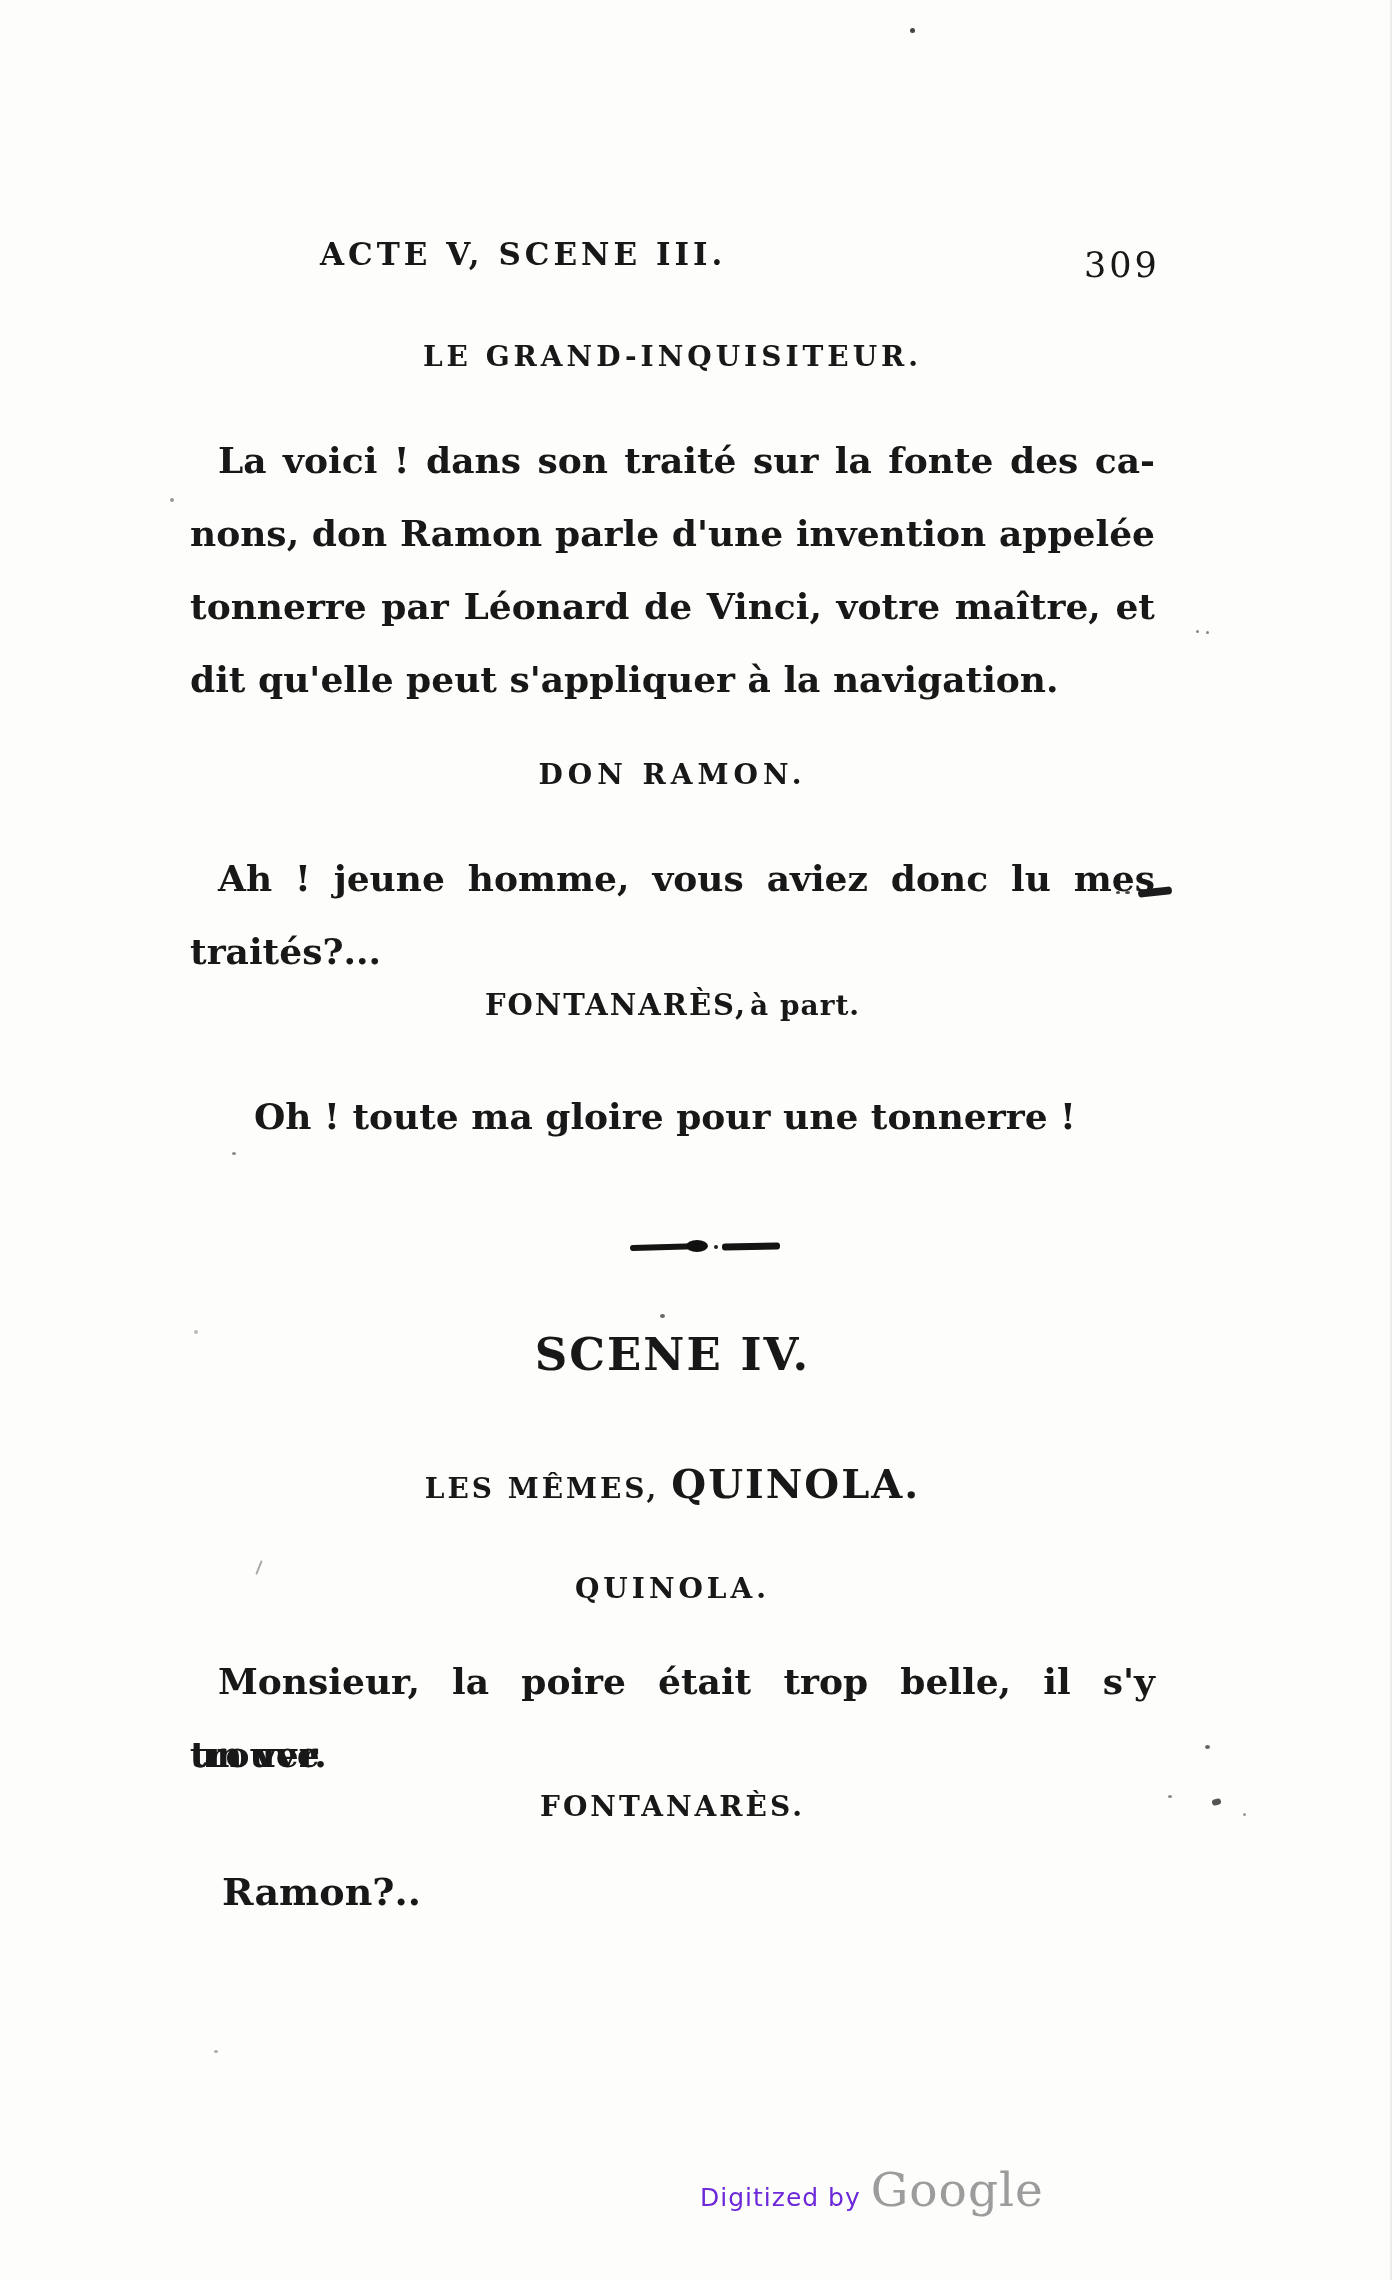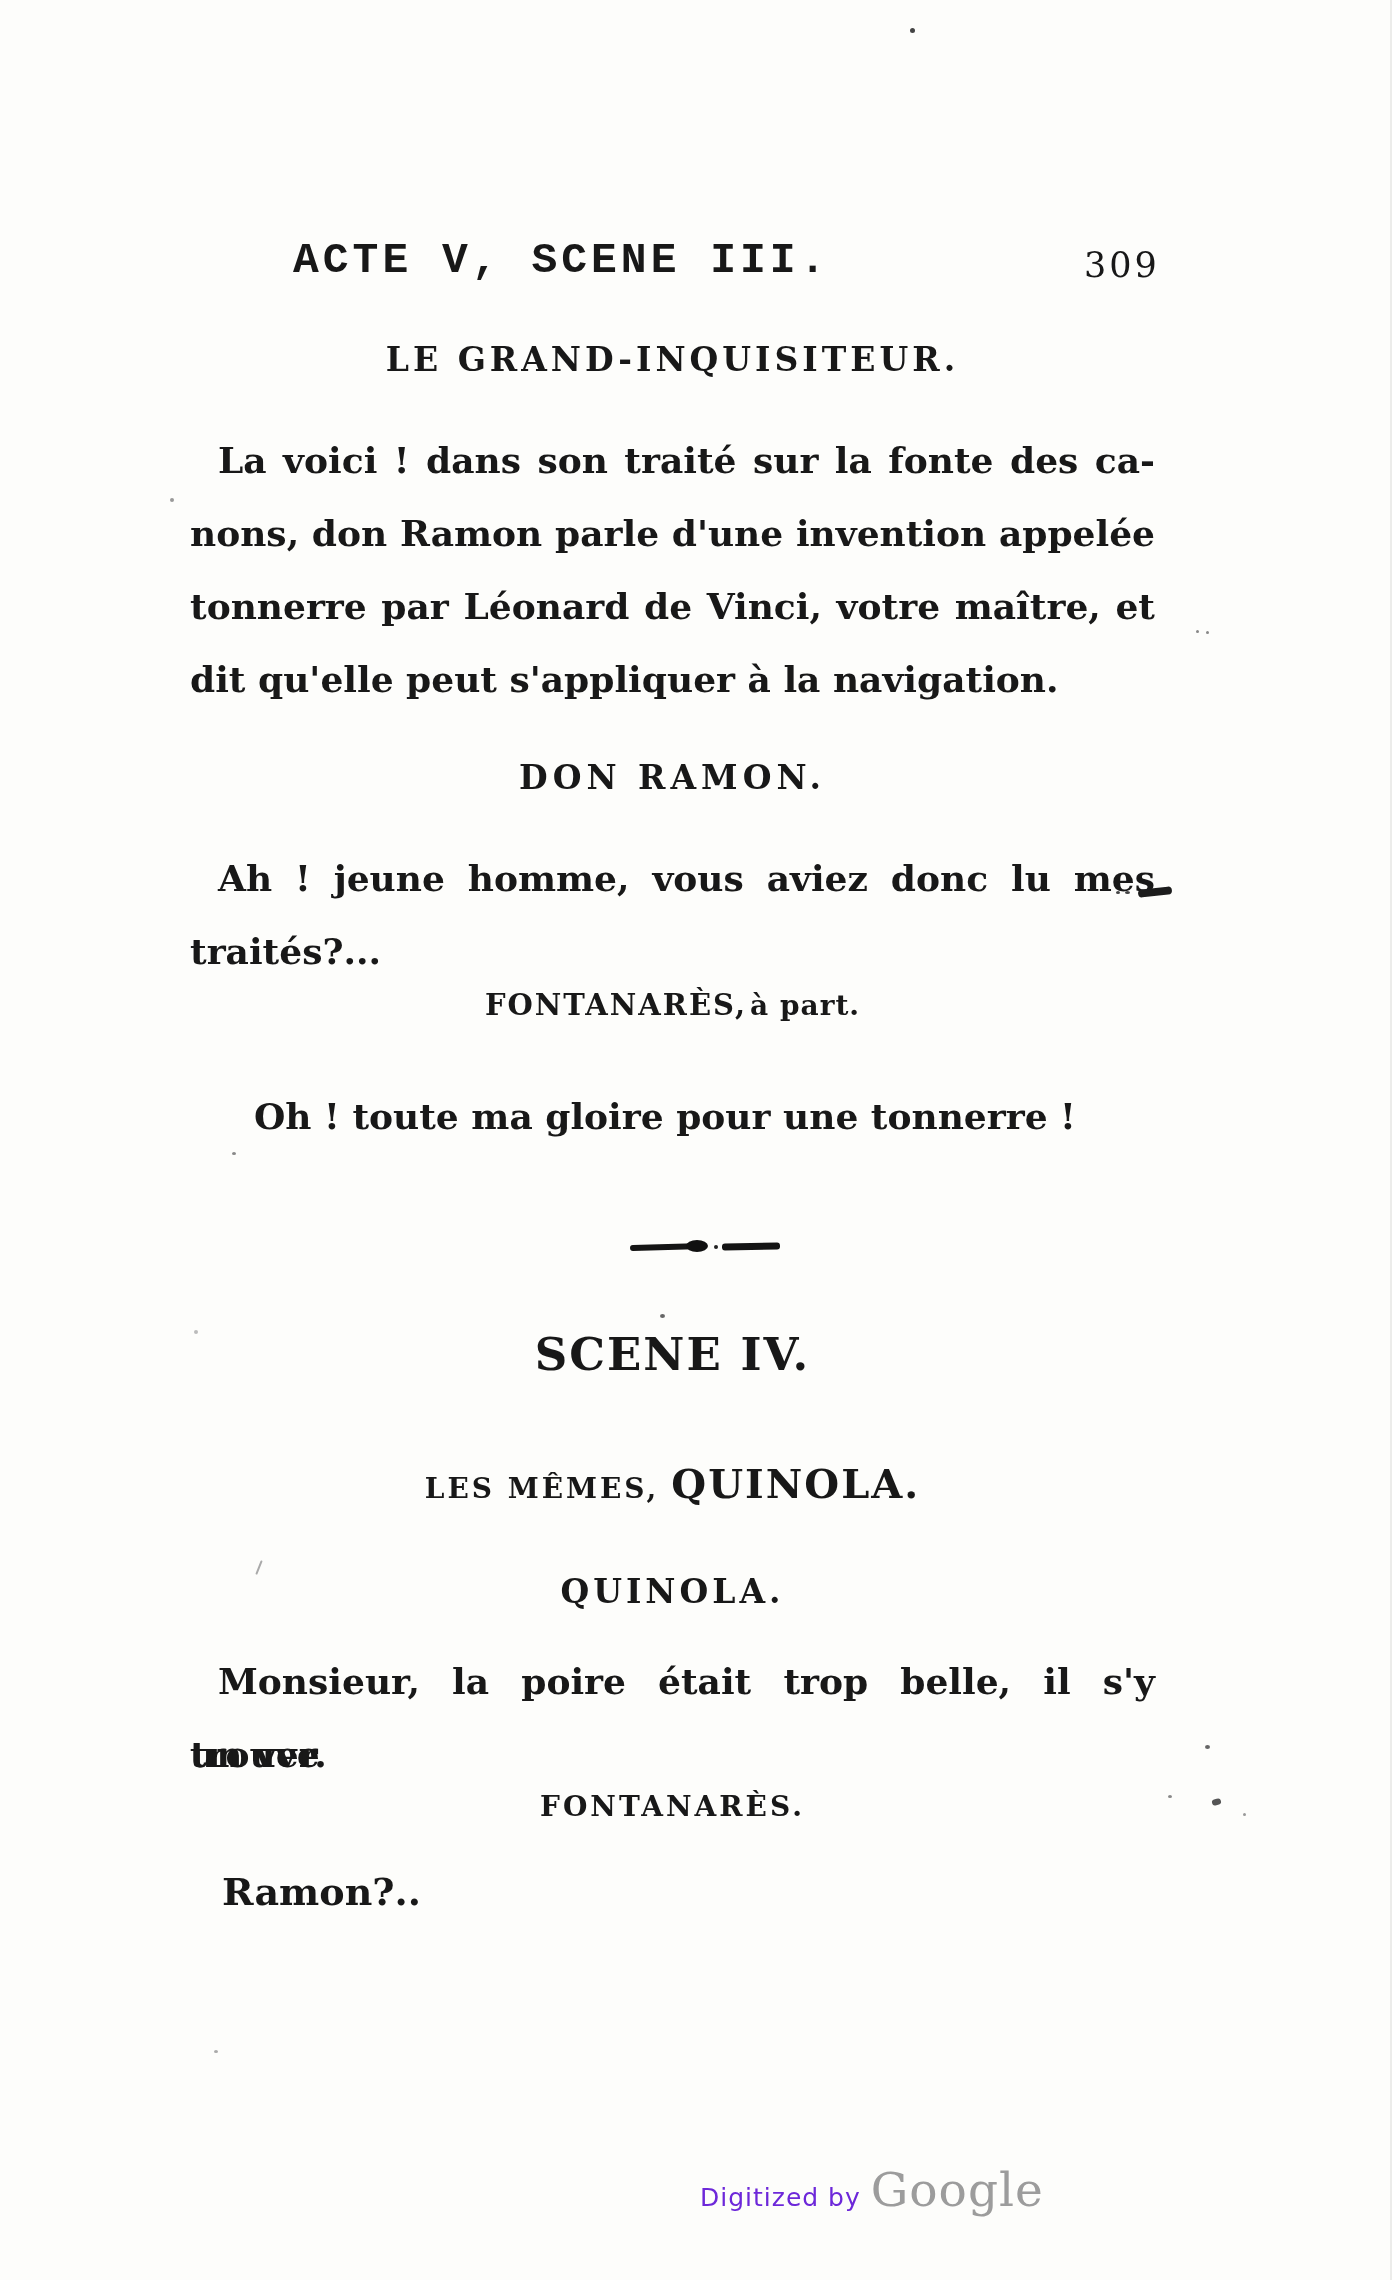--- a/index.html
+++ b/index.html
@@ -9,26 +9,26 @@
     background:#fdfdfb;
     font-family:"DejaVu Serif","Liberation Serif",serif;
     color:#181818;
     overflow:hidden;
     border-right:2px solid #ececea;
   }
   .abs { position:absolute; }
   .col { left:190px; width:965px; }
 
   
-  .running-title { top:236px; left:293px; font-size:43px; font-weight:bold; letter-spacing:4px; white-space:nowrap;font-family:Liberation Mono, monospace; }
+  .running-title { top:236px; left:320px; font-size:31px; font-weight:bold; letter-spacing:4px; white-space:nowrap; }
   .page-num     { top:245px; left:1084px; font-size:35px; font-weight:normal; letter-spacing:3px; }
 
   
   .caption { text-align:center; font-weight:bold; white-space:nowrap; }
-  .cap-sm  { font-size:33px; letter-spacing:4px; }
+  .cap-sm  { font-size:28px; letter-spacing:4px; }
   .pos-cap1 { top:340px; }
   .pos-cap2 { top:758px; letter-spacing:5px; }
   .pos-cap3 { top:988px; }
   .cap3-name { font-size:29px; letter-spacing:2px; }
   .cap3-dir  { font-size:28px; letter-spacing:1px; margin-left:3px; }
   .pos-cap4 { top:1572px; }
   .pos-cap5 { top:1790px; font-size:28px; letter-spacing:3px; }
 
   
   .para { }

